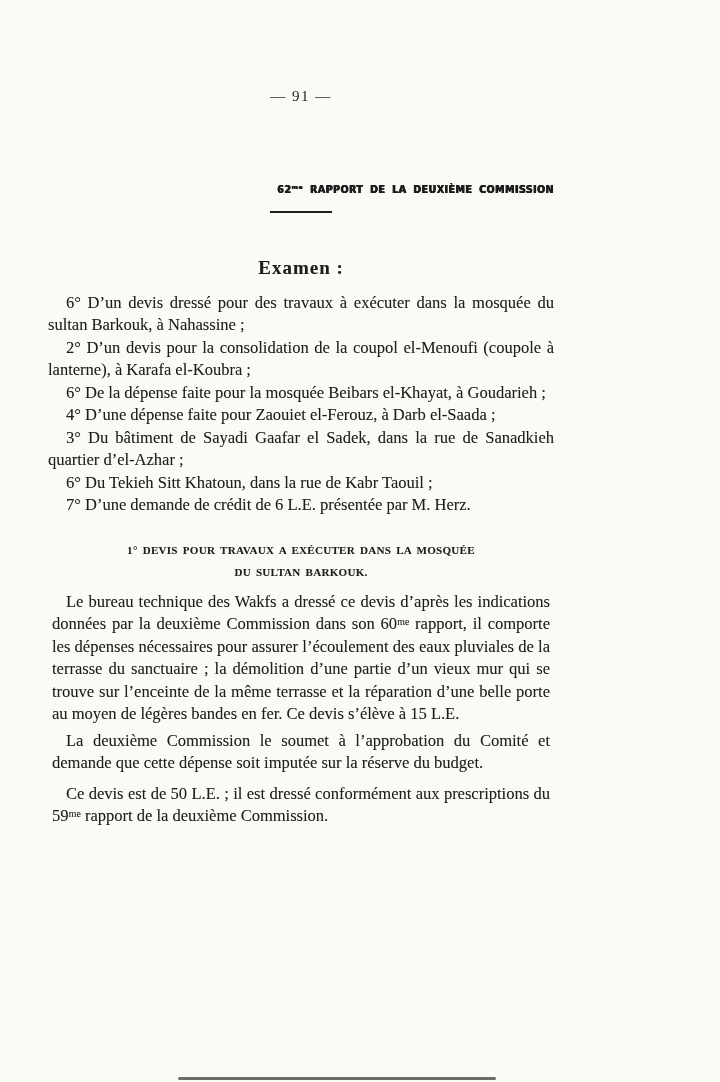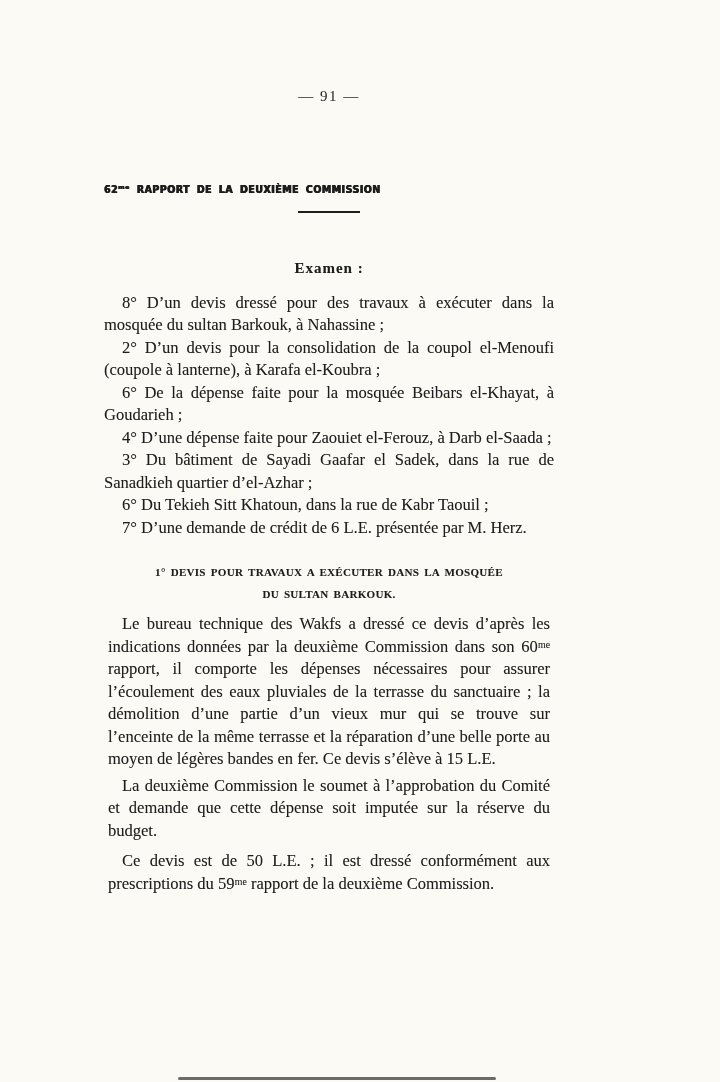--- a/index.html
+++ b/index.html
@@ -9,54 +9,54 @@
     overflow: hidden;
     background: var(--paper, #fbfaf5);
     color: var(--ink, #1d1d1d);
     font-family: "Liberation Serif", "DejaVu Serif", serif;
   }
   .page {
     position: relative;
     width: 656px;
     height: 1082px;
     box-sizing: border-box;
-    padding: 88px 102px 0 104px;
+    padding: 88px 102px 0 48px;
   }
   .body-text {
     font-size: 16.5px;
     line-height: 22.5px;
     text-align: justify;
     text-shadow: 0.2px 0.2px 0 rgba(30,30,30,0.30);
   }
   .page-number {
     text-align: center;
     font-size: 15px;
     letter-spacing: 1.5px;
     margin-bottom: 78px;
   }
   .report-title {
-    text-align: left;
+    text-align: right;
     font-family: "DejaVu Sans", sans-serif;
     font-weight: 700;
     font-stretch: condensed;
     font-size: 10.5px;
     letter-spacing: 0.5px;
     word-spacing: 3px;
     text-shadow: 0.5px 0 0 currentColor, -0.3px 0 0 currentColor;
   }
   .title-rule {
     width: 62px;
     height: 2px;
     background: #1d1d1d;
     margin: 16px auto 0;
   }
   .examen-heading {
     text-align: center;
     font-weight: 700;
-    font-size: 15px;
+    font-size: 19px;
     letter-spacing: 1px;
     margin-top: 44px;
     text-shadow: 0.2px 0.2px 0 rgba(30,30,30,0.35);
   }
   .examen-list { margin-top: 12px; }
   .list-item {
     margin: 0;
     text-indent: 18px;
   }
   .section-heading {
@@ -94,21 +94,21 @@
 
   <div class="page-number">— 91 —</div>
 
   <div class="report-title">62ᵐᵉ RAPPORT DE LA DEUXIÈME COMMISSION</div>
 
   <div class="title-rule"></div>
 
   <div class="examen-heading body-text">Examen :</div>
 
   <div class="examen-list">
-    <p class="list-item body-text">8° D’un devis dressé pour des travaux à exécuter dans la mosquée du sultan Barkouk, à Nahassine ;</p>
+    <p class="list-item body-text">6° D’un devis dressé pour des travaux à exécuter dans la mosquée du sultan Barkouk, à Nahassine ;</p>
     <p class="list-item body-text">2° D’un devis pour la consolidation de la coupol el-Menoufi (coupole à lanterne), à Karafa el-Koubra ;</p>
     <p class="list-item body-text">6° De la dépense faite pour la mosquée Beibars el-Khayat, à Goudarieh ;</p>
     <p class="list-item body-text">4° D’une dépense faite pour Zaouiet el-Ferouz, à Darb el-Saada ;</p>
     <p class="list-item body-text">3° Du bâtiment de Sayadi Gaafar el Sadek, dans la rue de Sanadkieh quartier d’el-Azhar ;</p>
     <p class="list-item body-text">6° Du Tekieh Sitt Khatoun, dans la rue de Kabr Taouil ;</p>
     <p class="list-item body-text">7° D’une demande de crédit de 6 L.E. présentée par M. Herz.</p>
   </div>
 
   <div class="section">
     <h3 class="section-heading">

